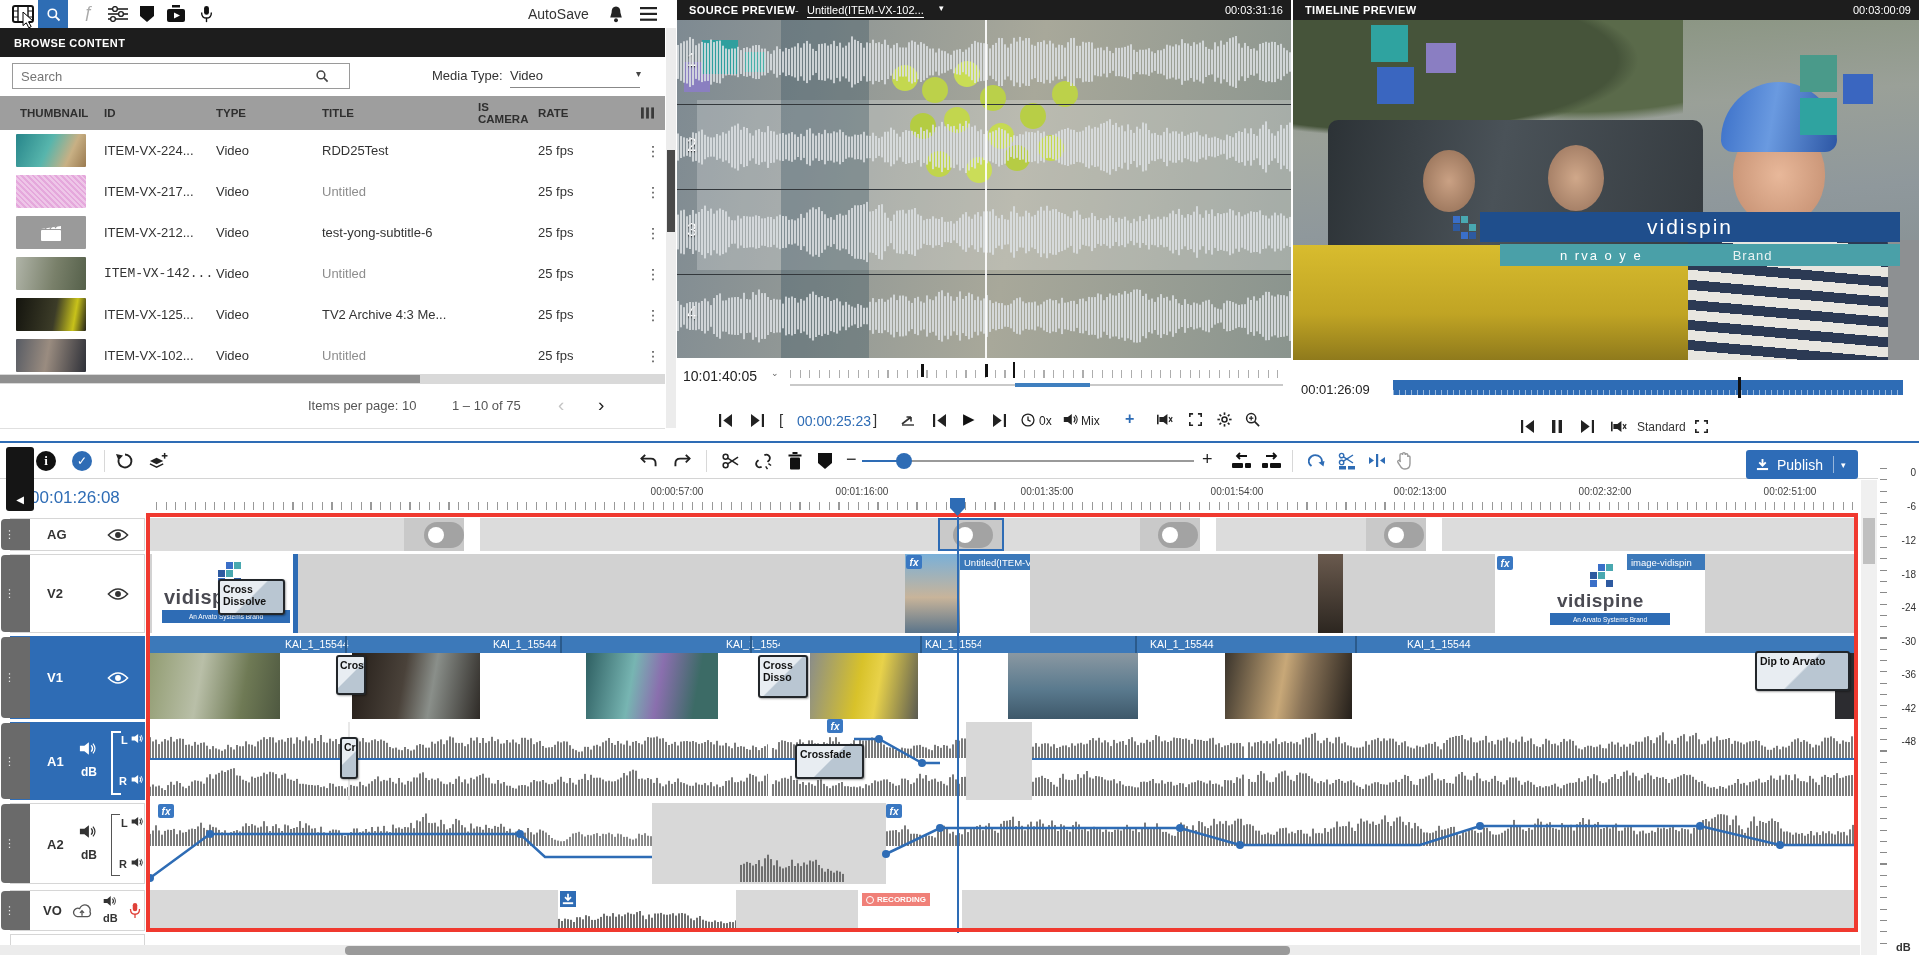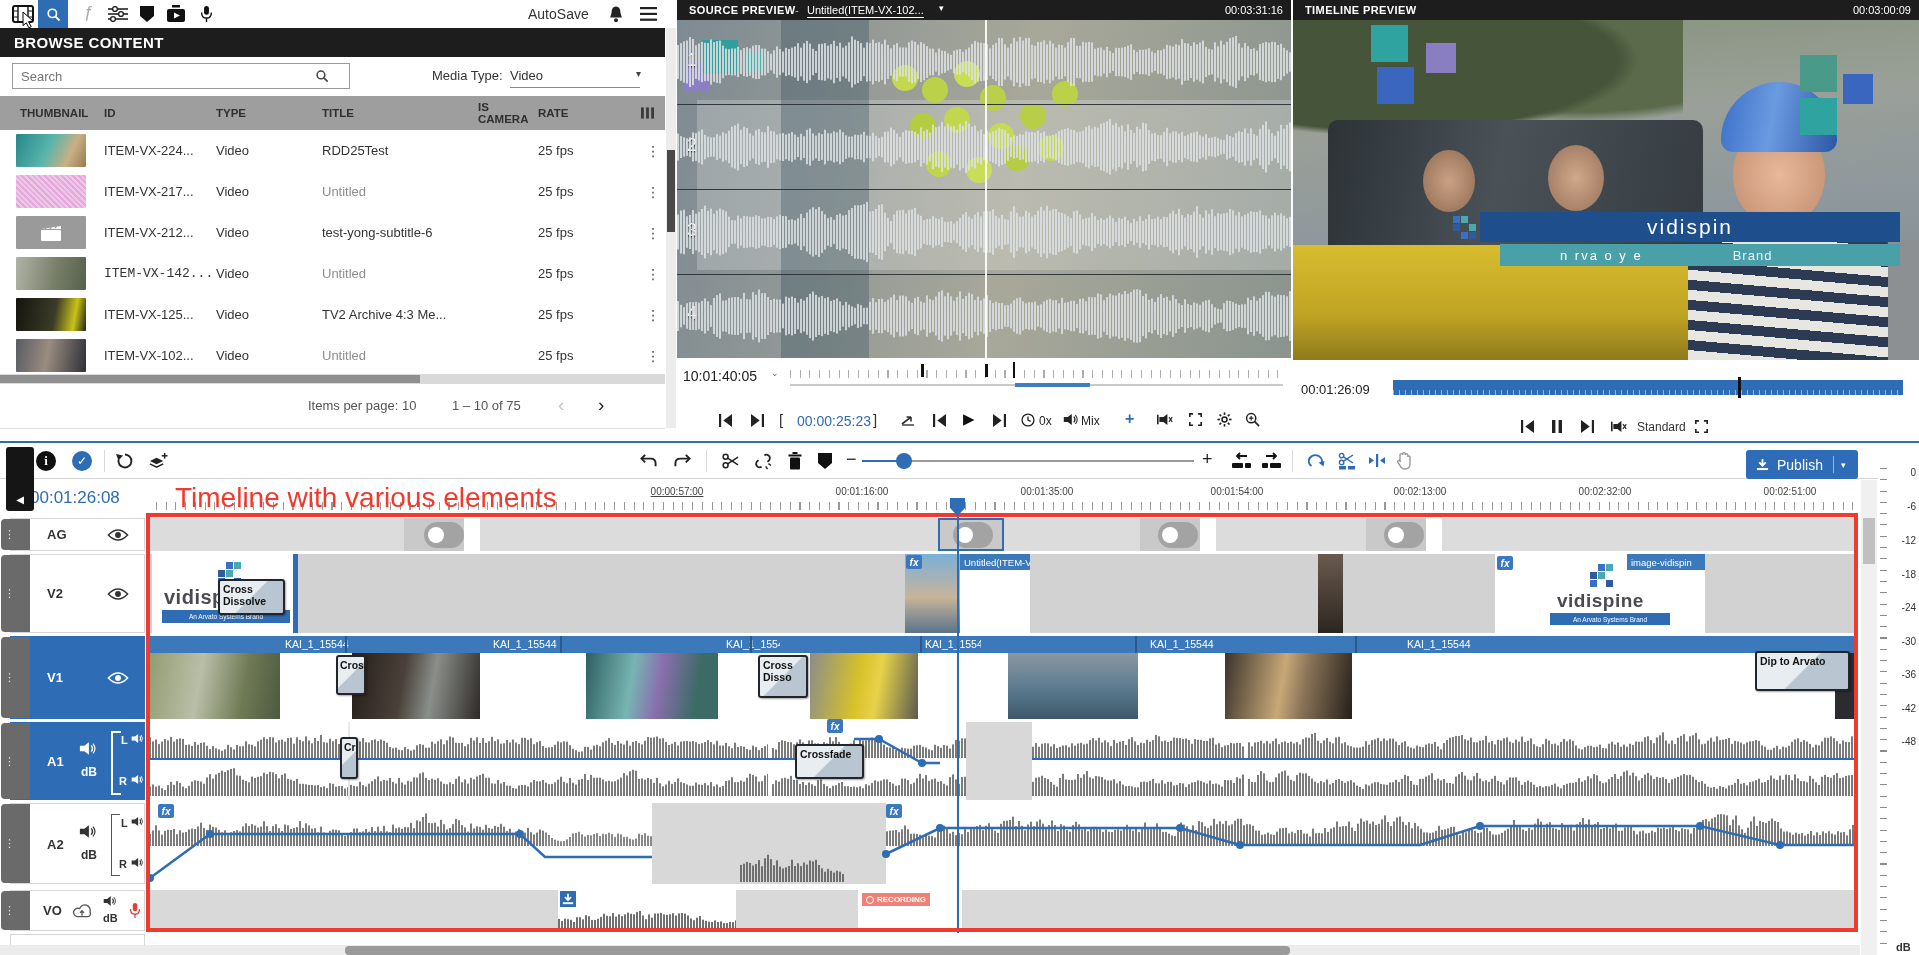--- a/index.html
+++ b/index.html
@@ -122,21 +122,21 @@
       <div class="abs ico" style="left:640px;top:7px;width:17px;height:14px;color:#222;">
           <svg viewBox="0 0 17 14">
             <rect width="17" height="2.2" fill="currentColor"></rect>
             <rect y="5.8" width="17" height="2.2" fill="currentColor"></rect>
             <rect y="11.6" width="17" height="2.2" fill="currentColor"></rect>
           </svg>
         </div>
     </div>
 
     <div class="abs darkbar" style="left:0;top:28px;width:665px;height:29px;display:flex;align-items:center;">
-      <span class="panel-title" style="margin-left:14px;font-size:15px;">BROWSE CONTENT</span>
+      <span class="panel-title" style="margin-left:14px;font-size:11px;">BROWSE CONTENT</span>
     </div>
 
     <div class="abs" style="left:0;top:57px;width:665px;height:39px;background:#fff;">
       <input style="position: absolute; left: 12px; top: 6px; width: 300px; height: 24px; border: 1px solid rgb(154, 154, 154); font-family: &quot;Liberation Sans&quot;, sans-serif; font-size: 13px; padding: 0px 28px 0px 8px; outline: none; color: rgb(68, 68, 68);" placeholder="Search">
       <span class="abs ico" style="left:315px;top:12px;width:14px;height:14px;color:#444;">
           <svg viewBox="0 0 20 20">
             <circle cx="8.5" cy="8.5" r="5.5" fill="none" stroke="currentColor" stroke-width="2.2"></circle>
             <line x1="12.8" y1="12.8" x2="18" y2="18" stroke="currentColor" stroke-width="2.4"></line>
           </svg>
         </span>
@@ -1429,29 +1429,28 @@
       </div>
     </div>
 
     <div class="abs" style="left:6px;top:4px;width:28px;height:64px;background:#151515;border-radius:3px;z-index:30;display:flex;align-items:flex-end;justify-content:center;">
       <span style="color:#fff;font-size:10px;margin-bottom:6px;">◀</span>
     </div>
 
     <div class="abs" style="left:0;top:37px;width:1860px;height:36px;background:#fff;">
       <span class="abs blue" style="left:30px;top:8px;font-size:17px;">00:01:26:08</span>
       <div class="abs tick-strip" style="left:156px;top:22px;width:1702px;height:8px;opacity:.75;"></div>
-      <span class="rlabel" style="left:677px;top:6px;text-decoration:underline;">00:00:57:00</span>
+      <span class="rlabel" style="left:677px;top:6px;">00:00:57:00</span>
       <span class="rlabel" style="left:862px;top:6px;">00:01:16:00</span>
       <span class="rlabel" style="left:1047px;top:6px;">00:01:35:00</span>
       <span class="rlabel" style="left:1237px;top:6px;">00:01:54:00</span>
       <span class="rlabel" style="left:1420px;top:6px;">00:02:13:00</span>
       <span class="rlabel" style="left:1605px;top:6px;">00:02:32:00</span>
       <span class="rlabel" style="left:1790px;top:6px;">00:02:51:00</span>
       <div class="abs" style="left:950px;top:18px;width:15px;height:18px;background:#2e6cb5;clip-path:polygon(0 0,100% 0,100% 55%,50% 100%,0 55%);z-index:25;"></div>
-      <span class="abs" style="left:175px;top:2px;font-size:28px;color:#f4392c;z-index:26;white-space:nowrap;">Timeline with various elements</span>
     </div>
 
     <div class="trkhead" style="top:75px;height:33px;">
       <span class="grip">⋮</span>
       <span class="trkname" style="top:8px;">AG</span>
       <span class="abs ico" style="left:96px;top:9px;width:22px;height:14px;color:#333;">
           <svg viewBox="0 0 24 15">
             <path d="M1.5 7.5 Q12 -3.5 22.5 7.5 Q12 18.5 1.5 7.5Z" fill="none" stroke="currentColor" stroke-width="1.6"></path>
             <circle cx="12" cy="7.5" r="3.2" fill="currentColor"></circle>
           </svg>

